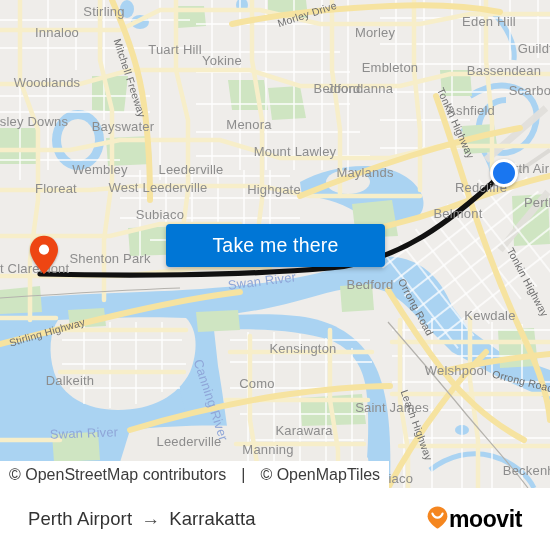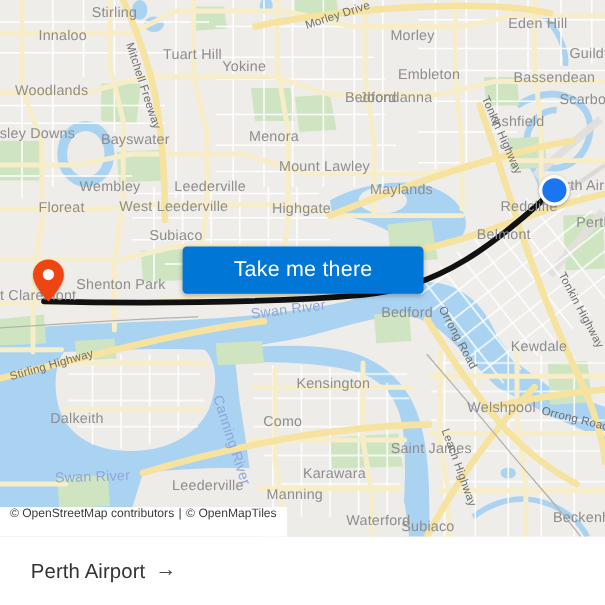--- a/index.html
+++ b/index.html
@@ -85,25 +85,26 @@
     padding: 0;
   }
 
   
   #attribution {
     position: absolute;
     left: 0; top: 461px;
     height: 27px;
     background: #ffffff;
     display: flex;
-    align-items: flex-start;
+    align-items: center;
     padding: 0 9px;
-    font-size: 11px;
+    font-size: 16px;
     color: #3c3c3c;
     white-space: nowrap;
+    gap: 11px;
   }
   #attribution .sep { margin: 0 4px; color: #3c3c3c; }
   #attribution a { color: #3c3c3c; text-decoration: none; }
 
   
   #footer {
     position: absolute;
     left: 0; top: 488px;
     width: 550px; height: 62px;
     background: #ffffff;
@@ -402,16 +403,27 @@
       <a href="#">© OpenStreetMap contributors</a>
       <span class="sep">|</span>
       <a href="#">© OpenMapTiles</a>
     </div>
   </div>
 
   <div id="footer">
     <div id="route-title">
       <span>Perth Airport</span>
       <span id="route-arrow-icon">→</span>
+      <span>Karrakatta</span>
+    </div>
+    <div id="brand-logo">
+      <span>
+        <svg width="21" height="23" viewBox="0 0 21 23" aria-hidden="true">
+          <path d="M10.5 0.6 C4.9 0.6 0.6 4.9 0.6 10.4 C0.6 16.5 10.5 22.6 10.5 22.6
+                   C10.5 22.6 20.4 16.5 20.4 10.4 C20.4 4.9 16.1 0.6 10.5 0.6 Z" fill="#f5861f"></path>
+          <path d="M5.4 7.5 C5.4 7.5 7.0 11.6 10.5 11.6 C14.0 11.6 15.6 7.5 15.6 7.5" fill="none" stroke="#ffffff" stroke-width="2.1" stroke-linecap="round"></path>
+        </svg>
+      </span>
+      <span id="brand-wordmark">moovit</span>
     </div>
   </div>
 
 </div>
 
 </body></html>

